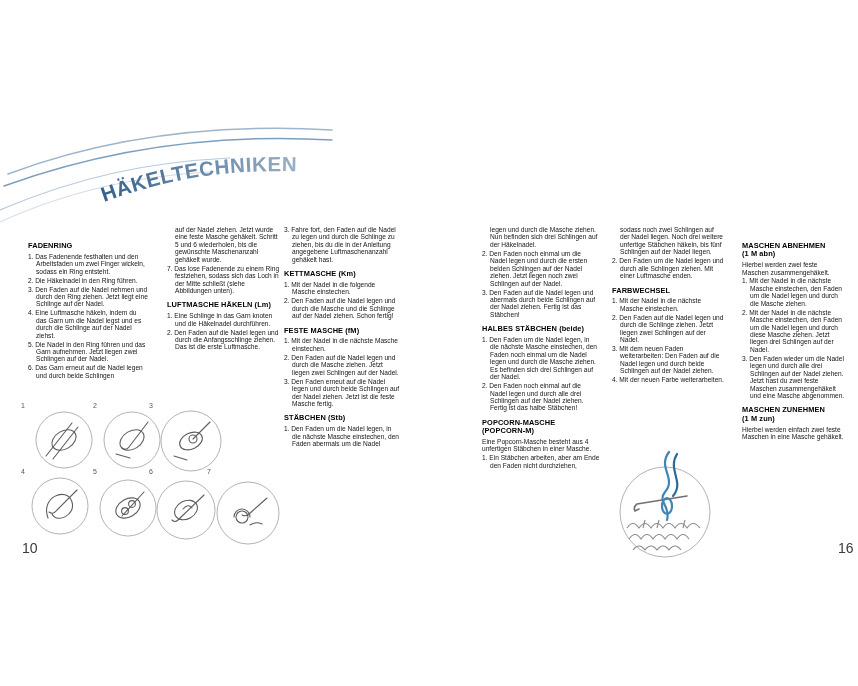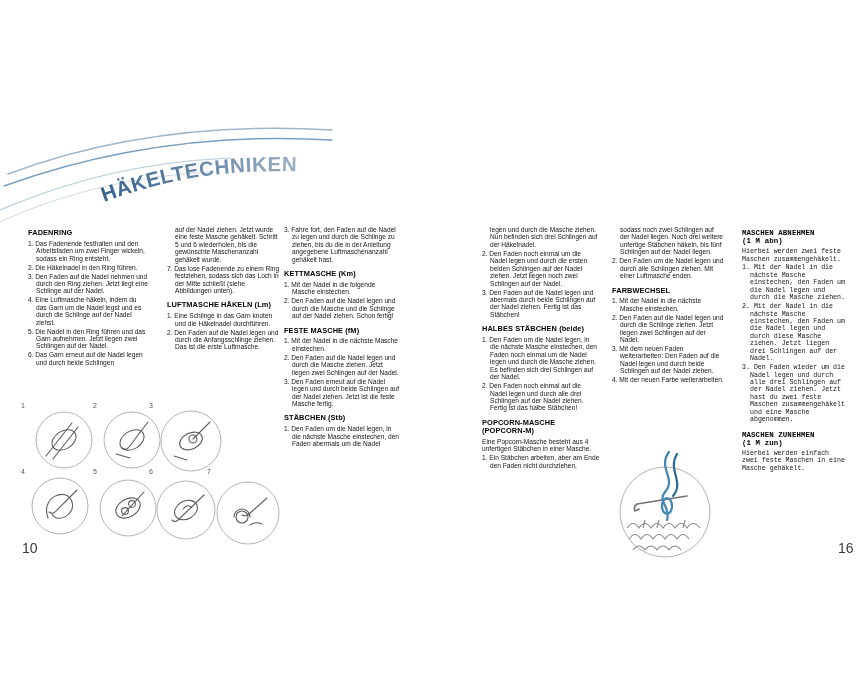--- a/index.html
+++ b/index.html
@@ -12,24 +12,24 @@
   .banner { position: absolute; left: 0; top: 118px; width: 340px; height: 130px; }
   .banner-text { font-family: "Liberation Sans", sans-serif; font-weight: bold;
                  font-size: 20.5px; letter-spacing: 0.6px; }
   
   .col { position: absolute; top: 226px; font-size: 6.6px; line-height: 1.13; color: #151515; }
   .c1 { left: 28px;  width: 120px; }
   .c2 { left: 167px; width: 116px; }
   .c3 { left: 284px; width: 116px; }
   .c4 { left: 482px; width: 118px; }
   .c5 { left: 612px; width: 112px; }
-  .c6 { left: 742px; width: 104px; font-family: Liberation Mono, monospace; }
+  .c6 { left: 742px; width: 104px; }
   .heading { font-weight: bold; font-size: 7.4px; line-height: 1.12;
              margin: 7px 0 2.5px; white-space: pre-line; letter-spacing: 0.1px; color:#000; }
-  .col > .heading:first-child { margin-top: 3px; }
+  .col > .heading:first-child { margin-top: 16px; }
   .item { margin: 0 0 1.5px; padding-left: 8px; text-indent: -8px; }
   .cont { margin: 0 0 1.5px; padding-left: 8px; }
   .para { margin: 0 0 1.5px; }
   
   .figs-left { position: absolute; left: 15px; top: 395px; width: 275px; height: 165px; }
   .fig-right { position: absolute; left: 613px; top: 440px; width: 105px; height: 130px; }
   .fig-circle { fill: #ffffff; stroke: #b3b3b3; stroke-width: 1; }
   .figs-left .diag line, .figs-left .diag path,
   .figs-left .diag ellipse, .figs-left .diag circle {
     stroke: #5d5d5d; stroke-width: 1.1; fill: none; stroke-linecap: round;

